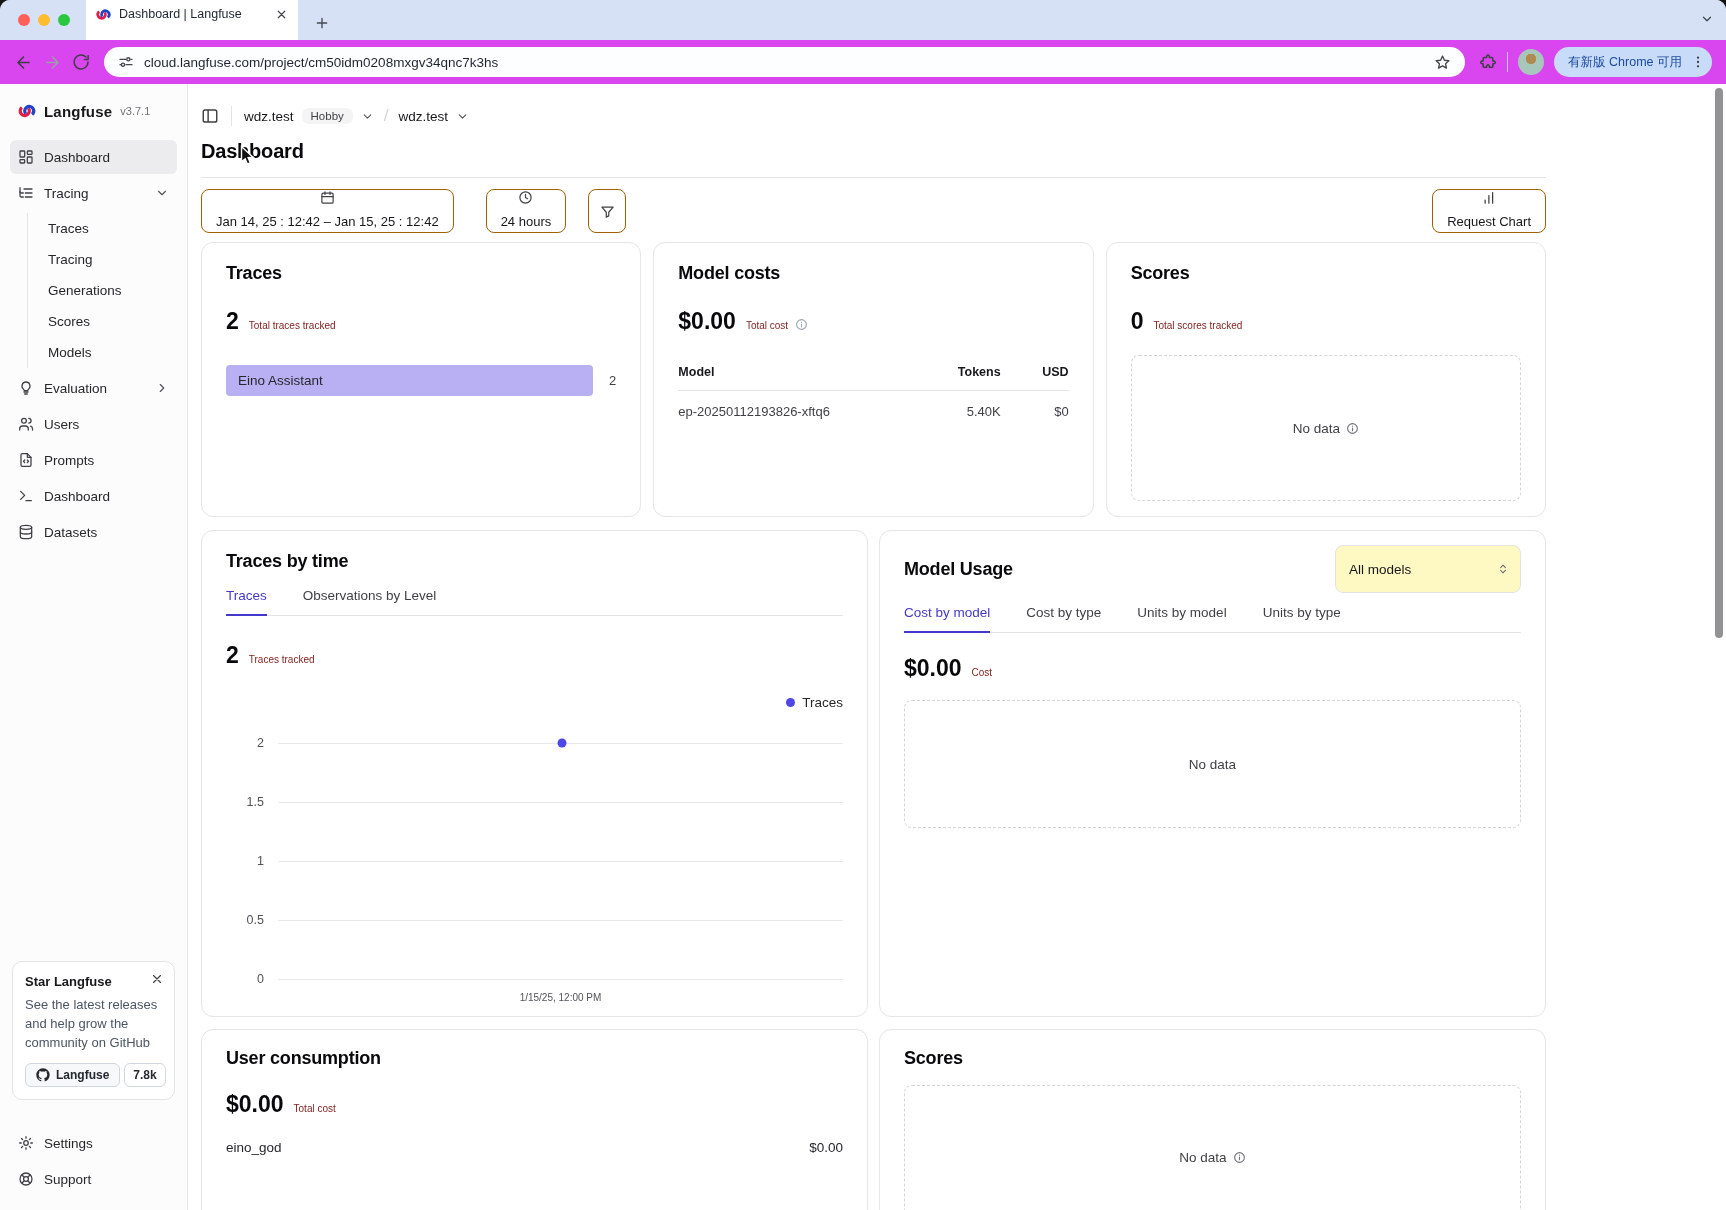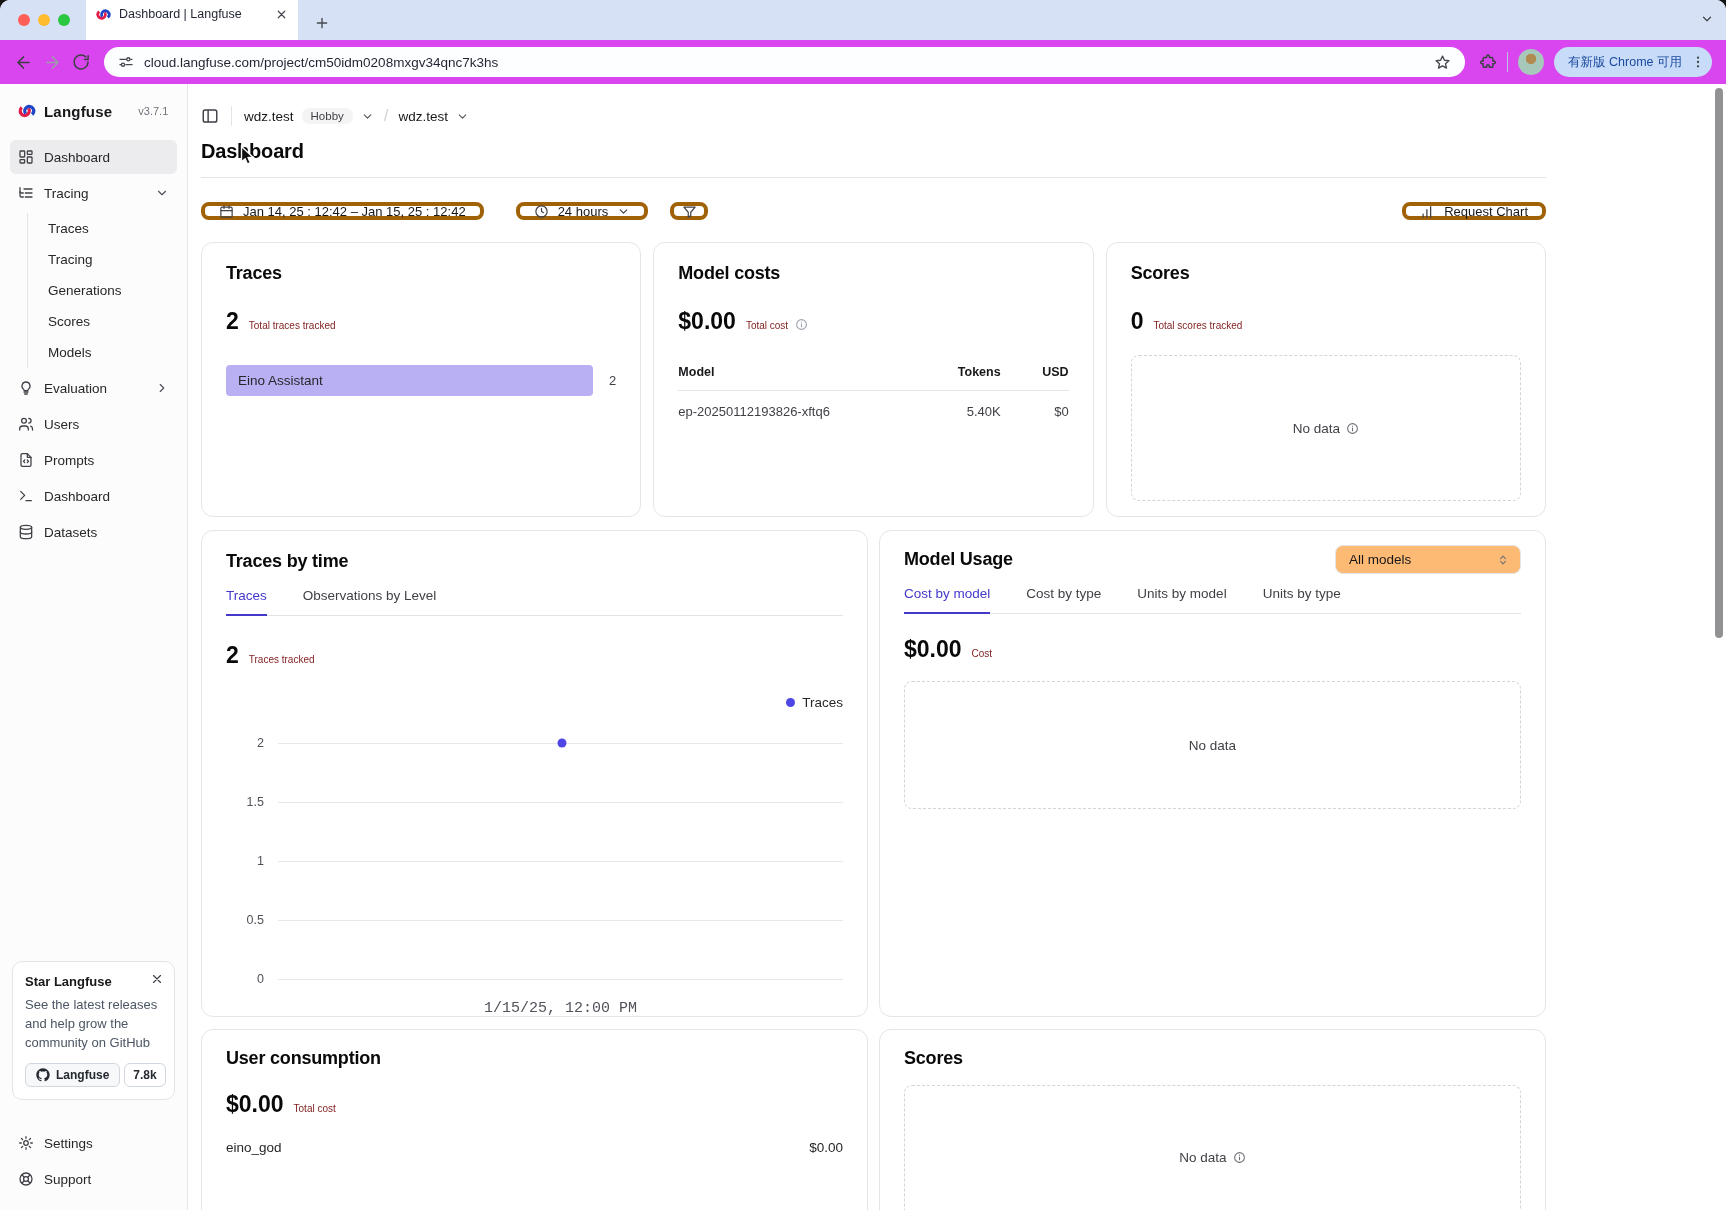--- a/index.html
+++ b/index.html
@@ -30,21 +30,21 @@
             background:radial-gradient(circle at 50% 38%, #b08a4f 0 24%, #a6c7ba 26% 100%); }
   .update-pill { height:30px; border-radius:999px; background:#c8dcf9; color:#1a4a9e; font-size:12.5px;
                  display:flex; align-items:center; gap:8px; padding:0 6px 0 14px; font-weight:500; }
 
   
   .app { display:flex; height:1126px; background:#fff; }
   .sidebar { width:188px; border-right:1px solid #e7e7ea; background:#fcfcfd; display:flex;
              flex-direction:column; padding:16px 10px 14px; }
   .brand { display:flex; align-items:center; gap:8px; padding:0 8px; height:22px; }
   .brand-name { font-size:15px; font-weight:700; color:#18181b; letter-spacing:.2px; }
-  .brand-ver { font-size:11px; color:#71717a;margin-left:18px; }
+  .brand-ver { font-size:11px; color:#71717a; }
   .nav { margin-top:18px; display:flex; flex-direction:column; gap:2px; }
   .nav-item { height:34px; border-radius:6px; display:flex; align-items:center; gap:10px; padding:0 8px;
               font-size:13.5px; color:#27272a; cursor:default; position:relative; }
   .nav-item .nicon { color:#3f3f46; width:16px; }
   .nav-item.active { background:#ececee; }
   .nav-item .chev { margin-left:auto; color:#52525b; }
   .subnav { margin:1px 0 1px 17px; border-left:1px solid #e4e4e7; display:flex; flex-direction:column; }
   .subnav .nav-item { height:31px; padding-left:20px; border-radius:0 6px 6px 0; }
   .side-spacer { flex:1; }
   .star-card { border:1px solid #e4e4e7; background:#fff; border-radius:10px; padding:12px; margin:0 2px 26px; position:relative; }
@@ -63,22 +63,22 @@
   .header-row { margin-top:14px; height:36px; display:flex; align-items:center; gap:12px; }
   .toggle-btn { color:#3f3f46; }
   .hsep { width:1px; height:20px; background:#e4e4e7; }
   .crumb { display:flex; align-items:center; gap:8px; font-size:13.5px; color:#18181b; font-weight:500; }
   .badge { font-size:11.5px; font-weight:400; color:#3f3f46; background:#f4f4f5; border-radius:7px; padding:2px 9px; }
   .slash { color:#d4d4d8; font-size:17px; font-weight:300; margin:0 2px; }
   .crumb .chev { color:#52525b; }
   .page-title { margin-top:6px; font-size:20px; font-weight:700; color:#09090b; letter-spacing:-.2px; }
   .divider { margin-top:14px; border-bottom:1px solid #e4e4e7; }
   .filter-row { margin-top:16px; height:34px; display:flex; align-items:center; gap:14px; }
-  .btn { display:inline-flex; align-items:center; gap:9px; height:18px; padding:0 14px; border:4px solid #a16207;
-         border-radius:8px; background:#fff; font-size:13px; color:#18181b; }
+  .btn { display:inline-flex; align-items:center; gap:9px; height:44px; padding:0 14px; border:1px solid #a16207;
+         border-radius:8px; background:#fff; font-size:13px; color:#18181b;flex-direction:column; }
   .btn .bicon { color:#3f3f46; }
   .btn.icon-only { width:38px; justify-content:center; padding:0; }
   .btn.right { margin-left:auto; font-weight:500; }
   .grid1 { margin-top:14px; display:grid; grid-template-columns:repeat(3,1fr); gap:12px; }
   .grid2 { margin-top:13px; display:grid; grid-template-columns:667px 667px; gap:11px; }
   .grid3 { margin-top:12px; display:grid; grid-template-columns:667px 667px; gap:11px; }
   .card { border:1px solid #e5e5e8; border-radius:12px; background:#fff; padding:20px 24px; position:relative; }
   .grid1 .card { height:275px; }
   .grid2 .card { height:487px; }
   .grid3 .card { height:400px; }
@@ -108,25 +108,25 @@
   .tabx.active { color:#4338ca; font-weight:500; border-bottom-color:#4338ca; }
 
   .legend { display:flex; justify-content:flex-end; align-items:center; gap:7px; font-size:13.5px; color:#27272a; }
   .dot { width:9px; height:9px; border-radius:50%; background:#4f46e5; }
   .plot { position:relative; height:260px; margin-top:14px; }
   .gline { position:absolute; left:52px; right:0; height:1px; background:#e8e8ea; }
   .gtick { position:absolute; left:0; width:38px; text-align:right; transform:translateY(-50%);
            font-size:12.5px; color:#52525b; }
   .datapoint { position:absolute; width:9px; height:9px; border-radius:50%; background:#4f46e5;
                transform:translate(-50%,-50%); }
-  .xlabel { position:absolute; left:52px; right:0; top:276px; text-align:center; font-size:15px; color:#52525b;font-family:Liberation Mono, monospace; }
+  .xlabel { position:absolute; left:52px; right:0; top:268px; text-align:center; font-size:10px; color:#52525b; }
 
   .mu-head { display:flex; align-items:center; justify-content:space-between; }
-  .select { width:186px; height:29px; border:1px solid #e4e4e7; border-radius:8px; display:flex; align-items:center;
-            padding:0 10px 0 13px; font-size:13.5px; color:#18181b; font-weight:500; background:#fdba74; }
+  .select { width:186px; height:48px; border:1px solid #e4e4e7; border-radius:8px; display:flex; align-items:center;
+            padding:0 10px 0 13px; font-size:13.5px; color:#18181b; font-weight:500; background:#fef9c3; }
   .select .chev { margin-left:auto; color:#71717a; }
 
   .uc-row { margin-top:22px; display:flex; justify-content:space-between; font-size:13.5px; color:#27272a; }
   .subtitle { margin-top:7px; font-size:13.5px; color:#52525b; }
 
   .scrollbar-thumb { position:absolute; right:3px; top:88px; width:8px; height:550px; border-radius:4px;
                      background:#7f7f83; opacity:.85; z-index:50; }
   .cursor { position:absolute; left:236px; top:144px; z-index:60; }
 </style>
 </head>

